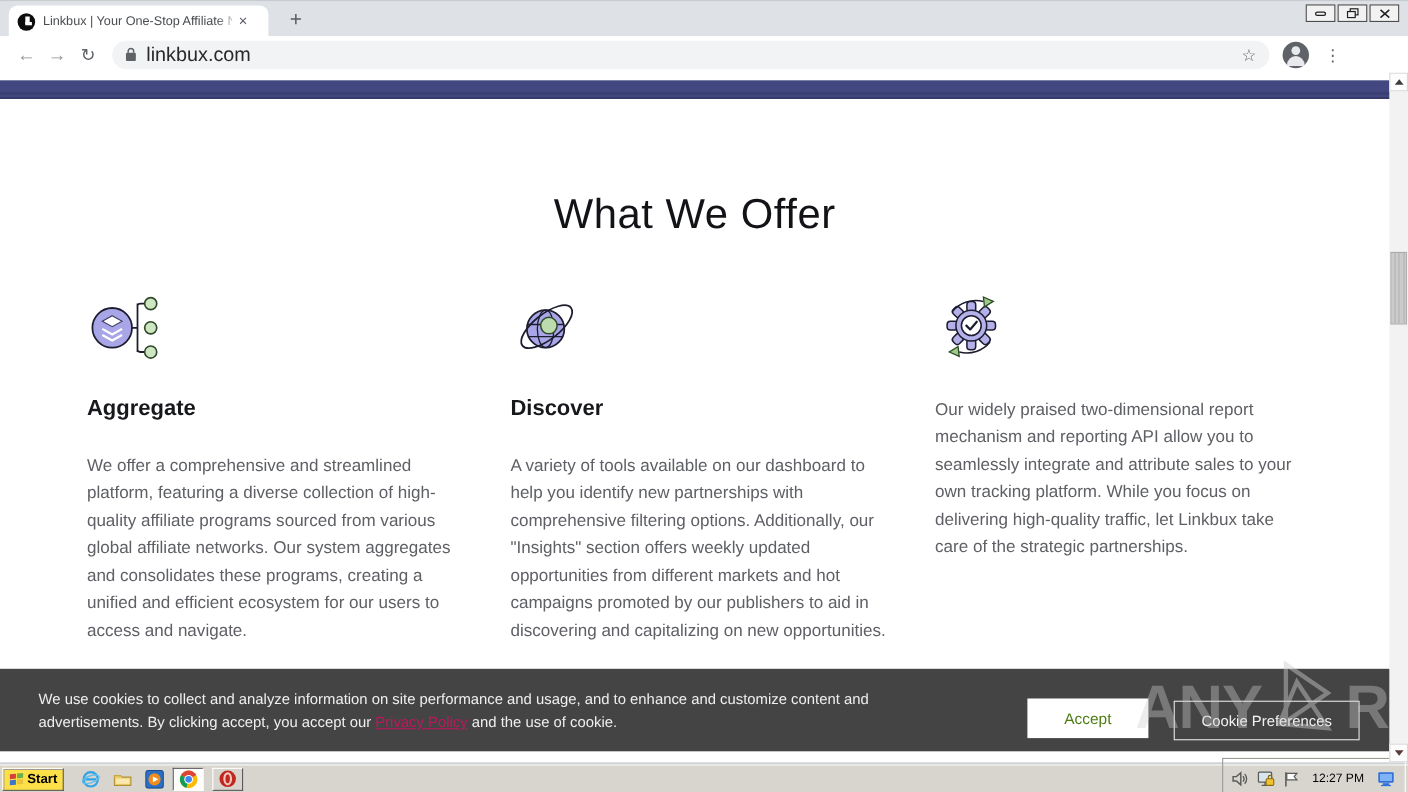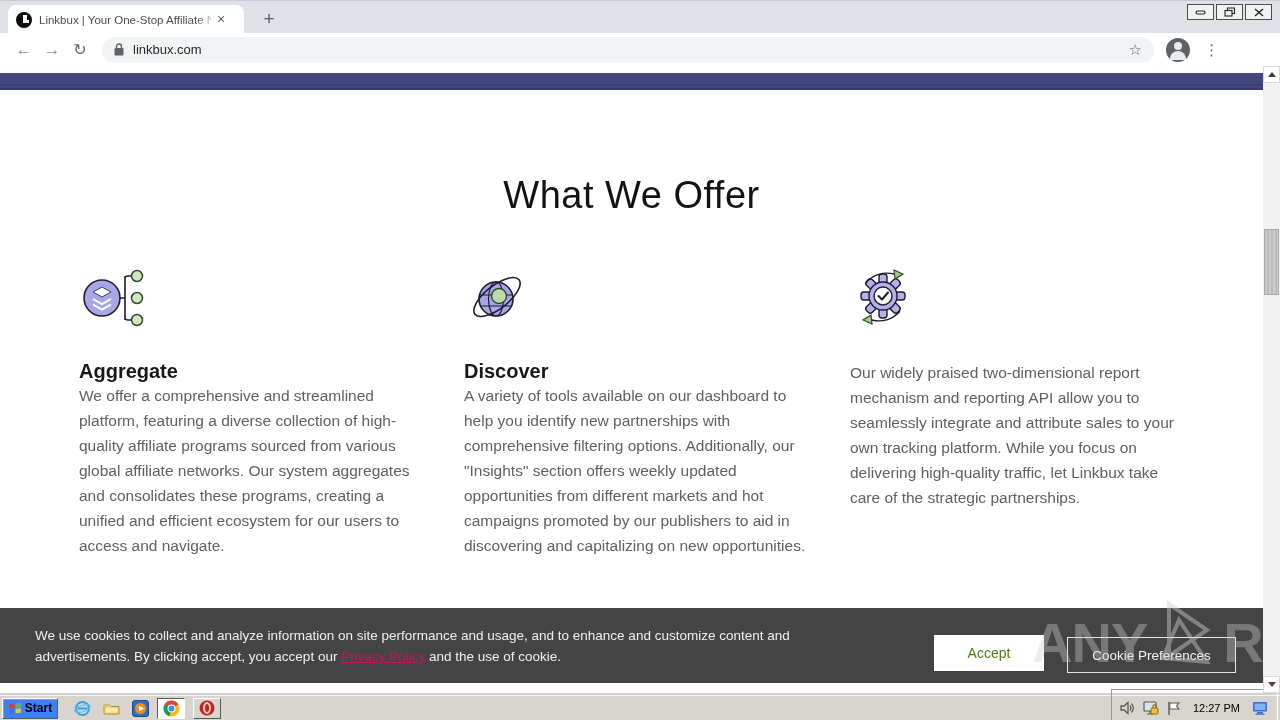--- a/index.html
+++ b/index.html
@@ -22,37 +22,37 @@
   .winctl { position:absolute; right:8px; top:3px; display:flex; gap:2px; }
   .wbtn { width:27px; height:16px; background:#f2f2f2; border:1px solid #4d4d4d; display:flex; align-items:center; justify-content:center; }
   .wbtn svg { display:block; }
 
   
   .toolbar { position:absolute; left:0; top:33px; width:1280px; height:33px; background:#fff; display:flex; align-items:center; }
   .navbtn { font-size:17px; color:#8a8f94; width:28px; text-align:center; }
   .navbtn.reload { color:#5f6368; font-size:16px; }
   .omnibox { margin-left:8px; width:1052px; height:26px; background:#f1f3f4; border-radius:13px; display:flex; align-items:center; padding:0 12px; }
   .lock { margin-right:9px; }
-  .url { font-size:13px; color:#27292c; }
+  .url { font-size:18px; color:#27292c; }
   .star { margin-left:auto; color:#5f6368; font-size:15px; }
   .tb-right { display:flex; align-items:center; gap:14px; margin-left:12px; }
   .avatar { width:24px; height:24px; border-radius:50%; background:#5f6368; position:relative; }
   .avatar::before { content:""; position:absolute; left:8px; top:4px; width:8px; height:8px; border-radius:50%; background:#e8eaed; }
   .avatar::after { content:""; position:absolute; left:4px; top:13px; width:16px; height:9px; border-radius:8px 8px 0 0; background:#e8eaed; }
   .kebab { color:#5f6368; font-size:15px; letter-spacing:0; }
 
   
   .viewport { position:absolute; left:0; top:66px; width:1280px; height:627px; background:#fff; overflow:hidden; }
   .navband { position:absolute; left:0; top:7px; width:1280px; height:17px;
              background:linear-gradient(#42477f 0 11px, #3a3f74 11px 13px, #42477f 13px 15px, #353a6b 15px 17px); }
   .page-heading { position:absolute; left:0; top:108px; width:1263px; text-align:center; font-size:38px; font-weight:400; color:#121317; letter-spacing:0.5px; }
 
   .col { position:absolute; top:200px; width:350px; }
   .col .icon-wrap { height:64px; margin-bottom:30px; }
-  .feat-title { font-size:20px; font-weight:700; color:#17181c; }
+  .feat-title { font-size:20px; font-weight:700; color:#17181c; margin-bottom:28px; }
   .feat-text { font-size:15.5px; line-height:25px; color:#5e6065; }
 
   
   .cookie { position:absolute; left:0; top:542px; width:1280px; height:75px; background:rgba(42,42,42,0.88); z-index:5; }
   .cookie-text { position:absolute; left:35px; top:17px; width:805px; font-size:13.5px; line-height:21px; color:#efefef; }
   .cookie-text a { color:#be185d; text-decoration:underline; }
   .btn-accept { position:absolute; left:934px; top:27px; width:110px; height:36px; background:#fff; border:none; font-size:14px; color:#4d7c0f; font-family:inherit; }
   .btn-prefs { position:absolute; left:1067px; top:29px; width:169px; height:36px; background:transparent; border:1px solid #e6e6e6; font-size:13.5px; color:#f2f2f2; font-family:inherit; }
 
   
@@ -65,21 +65,21 @@
   .sbtn { position:absolute; left:0; width:17px; height:17px; background:#fdfdfd; border:1px solid #d9d9d9; display:flex; align-items:center; justify-content:center; }
   .sbtn.up { top:0; }
   .sbtn.down { bottom:0; }
   .tri-up { width:0; height:0; border-left:4px solid transparent; border-right:4px solid transparent; border-bottom:5px solid #3b3b3b; }
   .tri-down { width:0; height:0; border-left:4px solid transparent; border-right:4px solid transparent; border-top:5px solid #5a3b3b; }
   .sthumb { position:absolute; left:1px; top:163px; width:15px; height:66px; background:repeating-linear-gradient(90deg,#cbcbcb 0 2px,#bdbdbd 2px 4px); border:1px solid #a9a9a9; }
 
   
   .bottom-strip { position:absolute; left:0; top:693px; width:1280px; height:2px; background:#cfd3d8; }
   .taskbar { position:absolute; left:0; top:695px; width:1280px; height:25px; background:#d8d5cf; border-top:1px solid #f4f3f1; display:flex; align-items:center; }
-  .startbtn { margin-left:2px; width:56px; height:21px; background:#3b82f6; border:1px solid; border-color:#fff #5a5a5a #5a5a5a #fff; box-shadow:1px 1px 0 #9c9a94 inset; display:flex; align-items:center; justify-content:center; gap:3px; }
+  .startbtn { margin-left:2px; width:56px; height:21px; background:#fde047; border:1px solid; border-color:#fff #5a5a5a #5a5a5a #fff; box-shadow:1px 1px 0 #9c9a94 inset; display:flex; align-items:center; justify-content:center; gap:3px; }
   .start-label { font-size:12px; font-weight:700; color:#000; }
   .ql { display:flex; align-items:center; gap:12px; margin-left:16px; }
   .taskbtn { width:28px; height:21px; display:flex; align-items:center; justify-content:center; margin-left:8px; }
   .taskbtn.pressed { background:#fdfdfd; border:1px solid; border-color:#5a5a5a #fff #fff #5a5a5a; }
   .taskbtn.raised { background:#d8d5cf; border:1px solid; border-color:#fff #5a5a5a #5a5a5a #fff; }
   .tray { margin-left:auto; margin-right:2px; height:21px; display:flex; align-items:center; gap:8px; padding:18px 8px; border:1px solid; border-color:#9c9a94 #fff #fff #9c9a94; }
   .tray-time { font-size:11px; color:#000; padding:0 4px; }
 </style>
 </head>
 <body>

